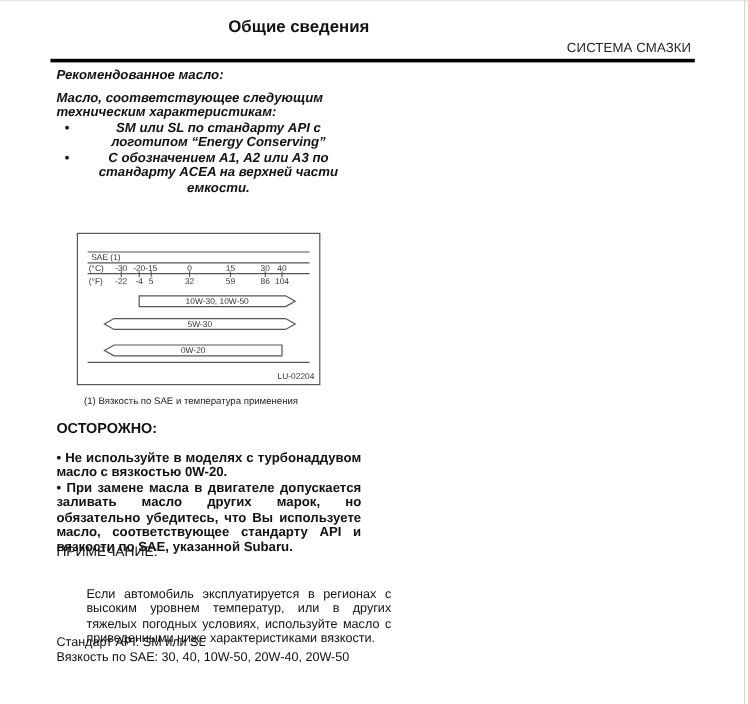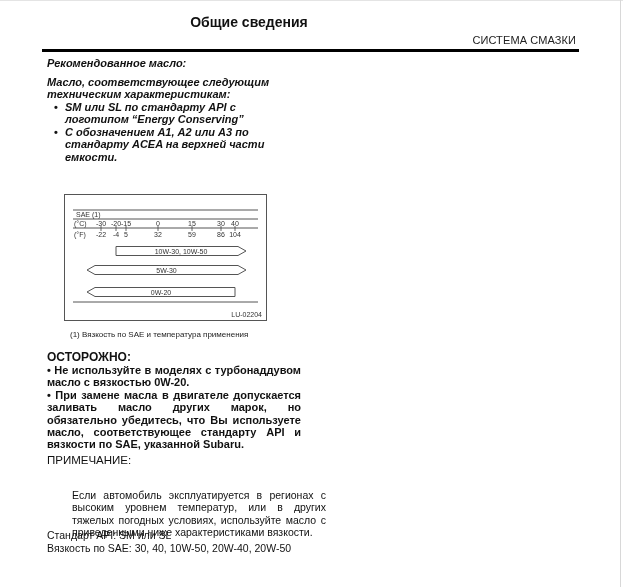--- a/index.html
+++ b/index.html
@@ -8,29 +8,29 @@
   .page-edge-r { position:absolute; right:2px; top:0; width:1px; height:587px; background:#d8d8d8; }
   .page-edge-t { position:absolute; left:0; top:0; width:623px; height:1px; background:#e4e4e4; }
   .title { position:absolute; left:0; width:498px; top:14px; text-align:center; font-weight:bold; font-size:14px; }
   .section { position:absolute; right:47px; top:34px; font-size:11px; color:#222; letter-spacing:0.1px;text-align:center; }
   .rule { position:absolute; left:42px; top:49px; width:537px; height:3px; background:#000; }
   .col { position:absolute; left:47px; width:252px; }
   .bi { font-weight:bold; font-style:italic; font-size:11px; line-height:12.4px; }
   .rec-head { top:57px; }
   .rec-intro { top:76px; }
   ul.bul { margin:0; padding:0; list-style:none; }
-  ul.bul li { position:relative; padding-left:18px; margin-left:0; }
+  ul.bul li { position:relative; padding-left:18px; margin-left:0;text-align:center; }
   ul.bul li::before { content:"•"; position:absolute; left:7px; top:0; font-style:normal; }
   .rec-list { top:101px; left:47px; width:252px; }
   .chart-box { position:absolute; left:64px; top:194px; width:201px; height:125px; border:1px solid #555; background:#fff; }
   .chart-box svg { position:absolute; left:0; top:0; }
   .chart-code { position:absolute; right:4px; bottom:2px; font-size:7px; color:#333; }
   .caption { position:absolute; left:70px; top:330px; font-size:8px; color:#222; }
   .warn-head { position:absolute; left:47px; top:350px; font-weight:bold; font-size:12px; }
-  .warn { position:absolute; left:47px; width:254px; font-weight:bold; font-size:11px; line-height:12.3px; text-align:justify; }
+  .warn { position:absolute; left:47px; width:254px; font-weight:bold; font-size:11px; line-height:12.3px; text-align:justify;margin-top:12px; }
   .warn.w1 { top:364px; }
   .warn.w2 { top:389px; }
   .note-head { position:absolute; left:47px; top:454px; font-size:11.5px; }
   .note-body { position:absolute; left:47px; top:489px; width:254px; font-size:10.5px; line-height:12.4px; text-align:justify;margin-left:25px; }
   .note-line { position:absolute; left:47px; font-size:10.5px; }
   .nl1 { top:529px; }
   .nl2 { top:542px; }
 </style>
 </head>
 <body>

